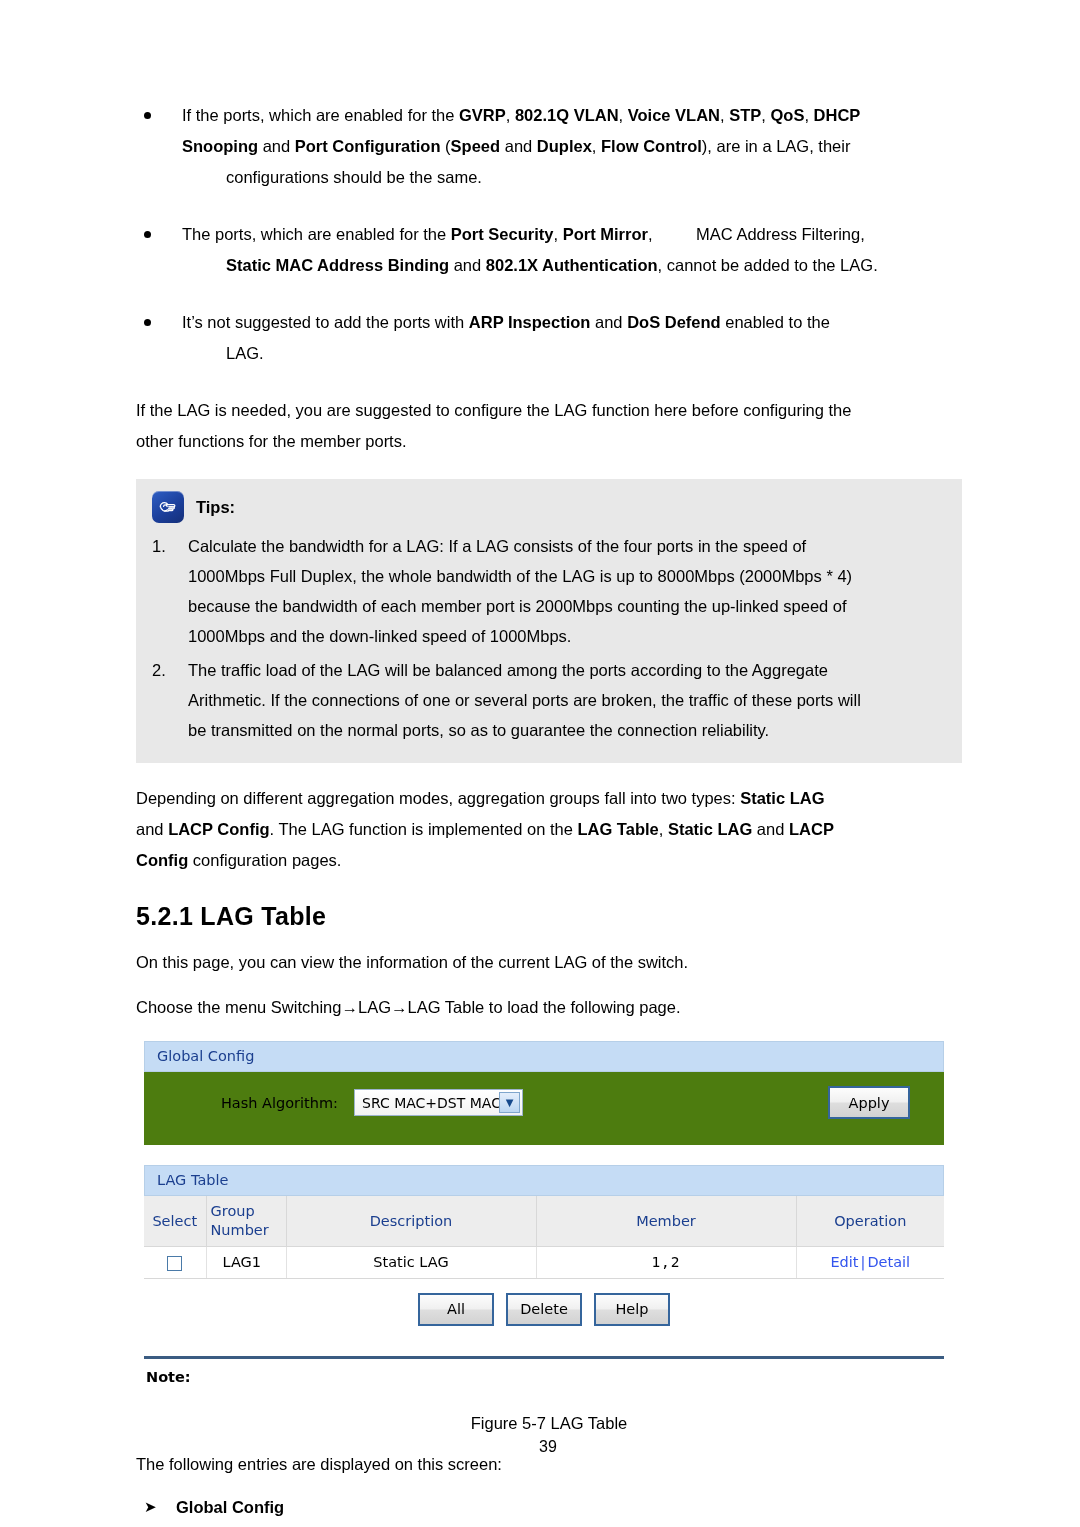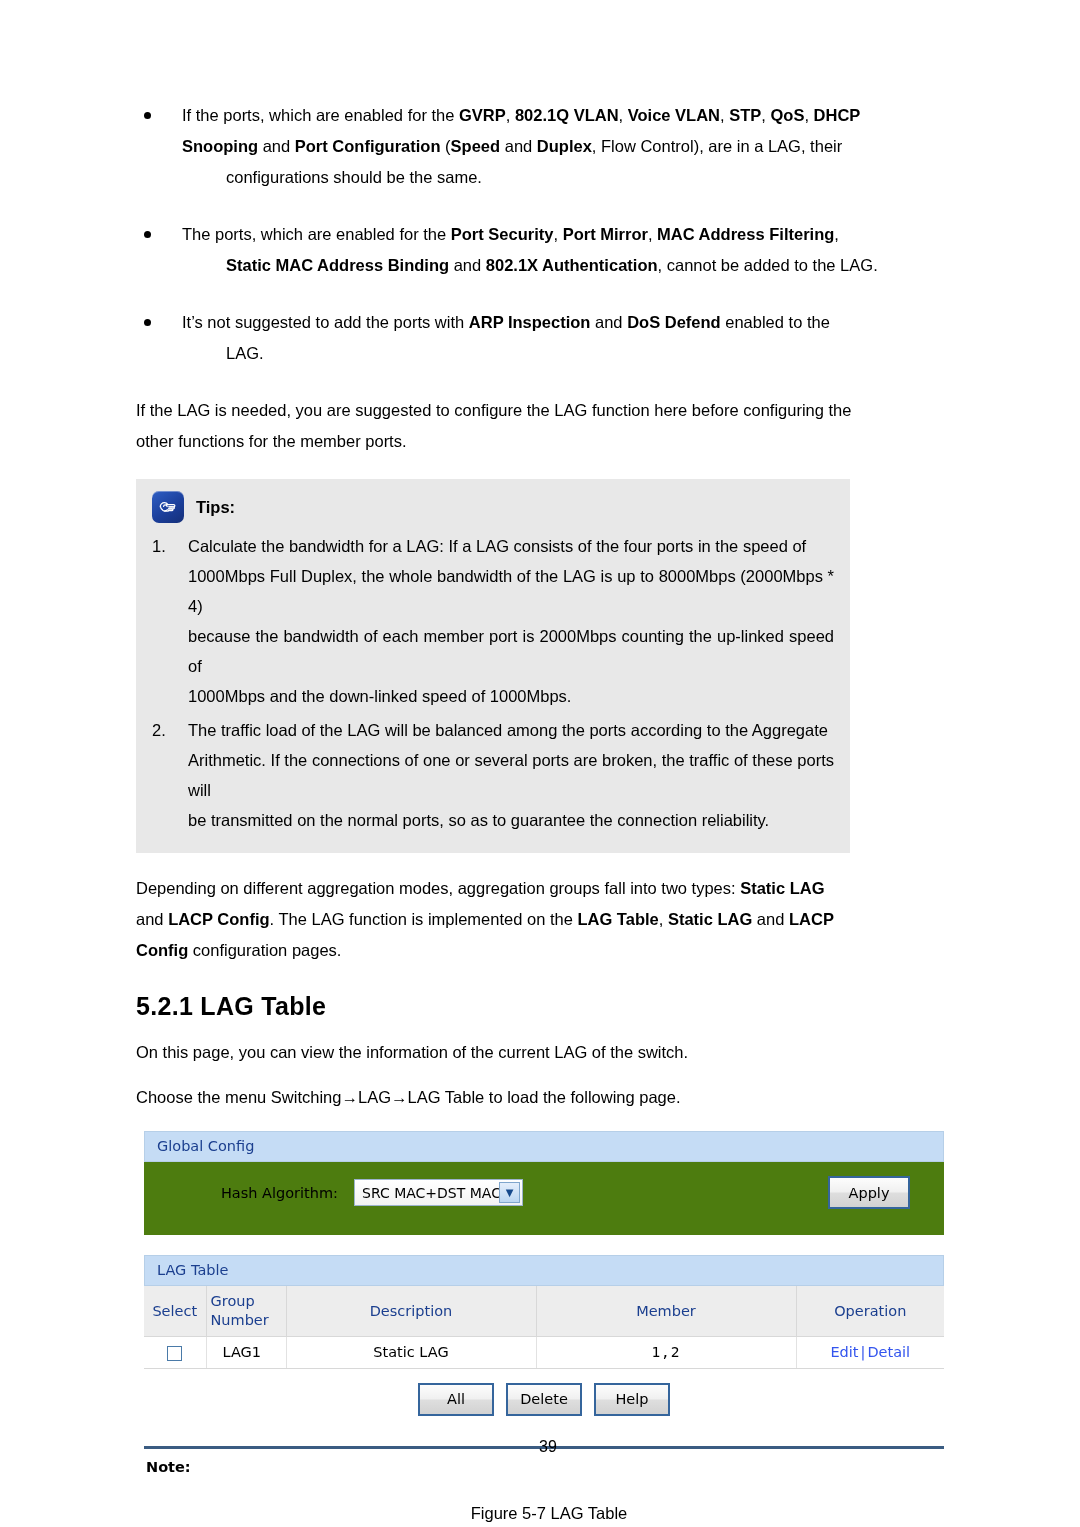--- a/index.html
+++ b/index.html
@@ -49,21 +49,21 @@
     text-align: justify;
     margin-bottom: 6px;
   }
   .para.noj { text-align: left; }
 
   
   .tips-box {
     margin-top: 22px;
     background: #e8e8e8;
     padding: 12px 16px 14px 16px;
-    width: 714px;
+    width: 826px;
   }
   .tips-head {
     display: flex;
     align-items: center;
     gap: 12px;
     margin-bottom: 8px;
   }
   .tips-icon {
     width: 32px; height: 32px;
     border-radius: 7px;
@@ -249,26 +249,26 @@
 </head>
 <body>
 
 <div class="page">
   <div class="doc-body">
 
     <div id="bullet-list">
         <div class="bullet-item">
           <span class="dot"></span>
           <div><span>If the ports, which are enabled for the </span><span style="font-weight: bold;">GVRP</span><span>, </span><span style="font-weight: bold;">802.1Q VLAN</span><span>, </span><span style="font-weight: bold;">Voice VLAN</span><span>, </span><span style="font-weight: bold;">STP</span><span>, </span><span style="font-weight: bold;">QoS</span><span>, </span><span style="font-weight: bold;">DHCP</span></div>
-          <div><span style="font-weight: bold;">Snooping</span><span> and </span><span style="font-weight: bold;">Port Configuration</span><span> (</span><span style="font-weight: bold;">Speed</span><span> and </span><span style="font-weight: bold;">Duplex</span><span>, </span><span style="font-weight: normal; margin-top: 12px;">Flow Control</span><span>), are in a LAG, their</span></div>
+          <div><span style="font-weight: bold;">Snooping</span><span> and </span><span style="font-weight: bold;">Port Configuration</span><span> (</span><span style="font-weight: bold;">Speed</span><span> and </span><span style="font-weight: bold;">Duplex</span><span>, </span><span style="font-weight: bold; margin-top: 12px;">Flow Control</span><span>), are in a LAG, their</span></div>
           <div class="last-line"><span>configurations should be the same.</span></div>
         </div>
         <div class="bullet-item">
           <span class="dot"></span>
-          <div><span>The ports, which are enabled for the </span><span style="font-weight: bold;">Port Security</span><span>, </span><span style="font-weight: bold;">Port Mirror</span><span>, </span><span style="font-weight: bold;">MAC Address Filtering</span><span>,</span></div>
+          <div><span>The ports, which are enabled for the </span><span style="font-weight: bold;">Port Security</span><span>, </span><span style="font-weight: bold;">Port Mirror</span><span>, </span><span style="font-weight: normal; margin-left: 39px;">MAC Address Filtering</span><span>,</span></div>
           <div class="last-line"><span style="font-weight: bold;">Static MAC Address Binding</span><span> and </span><span style="font-weight: bold;">802.1X Authentication</span><span>, cannot be added to the LAG.</span></div>
         </div>
         <div class="bullet-item">
           <span class="dot"></span>
           <div><span>It’s not suggested to add the ports with </span><span style="font-weight: bold;">ARP Inspection</span><span> and </span><span style="font-weight: bold;">DoS Defend</span><span> enabled to the</span></div>
           <div class="last-line"><span>LAG.</span></div>
         </div>
       </div>
 
     <div class="para noj">

